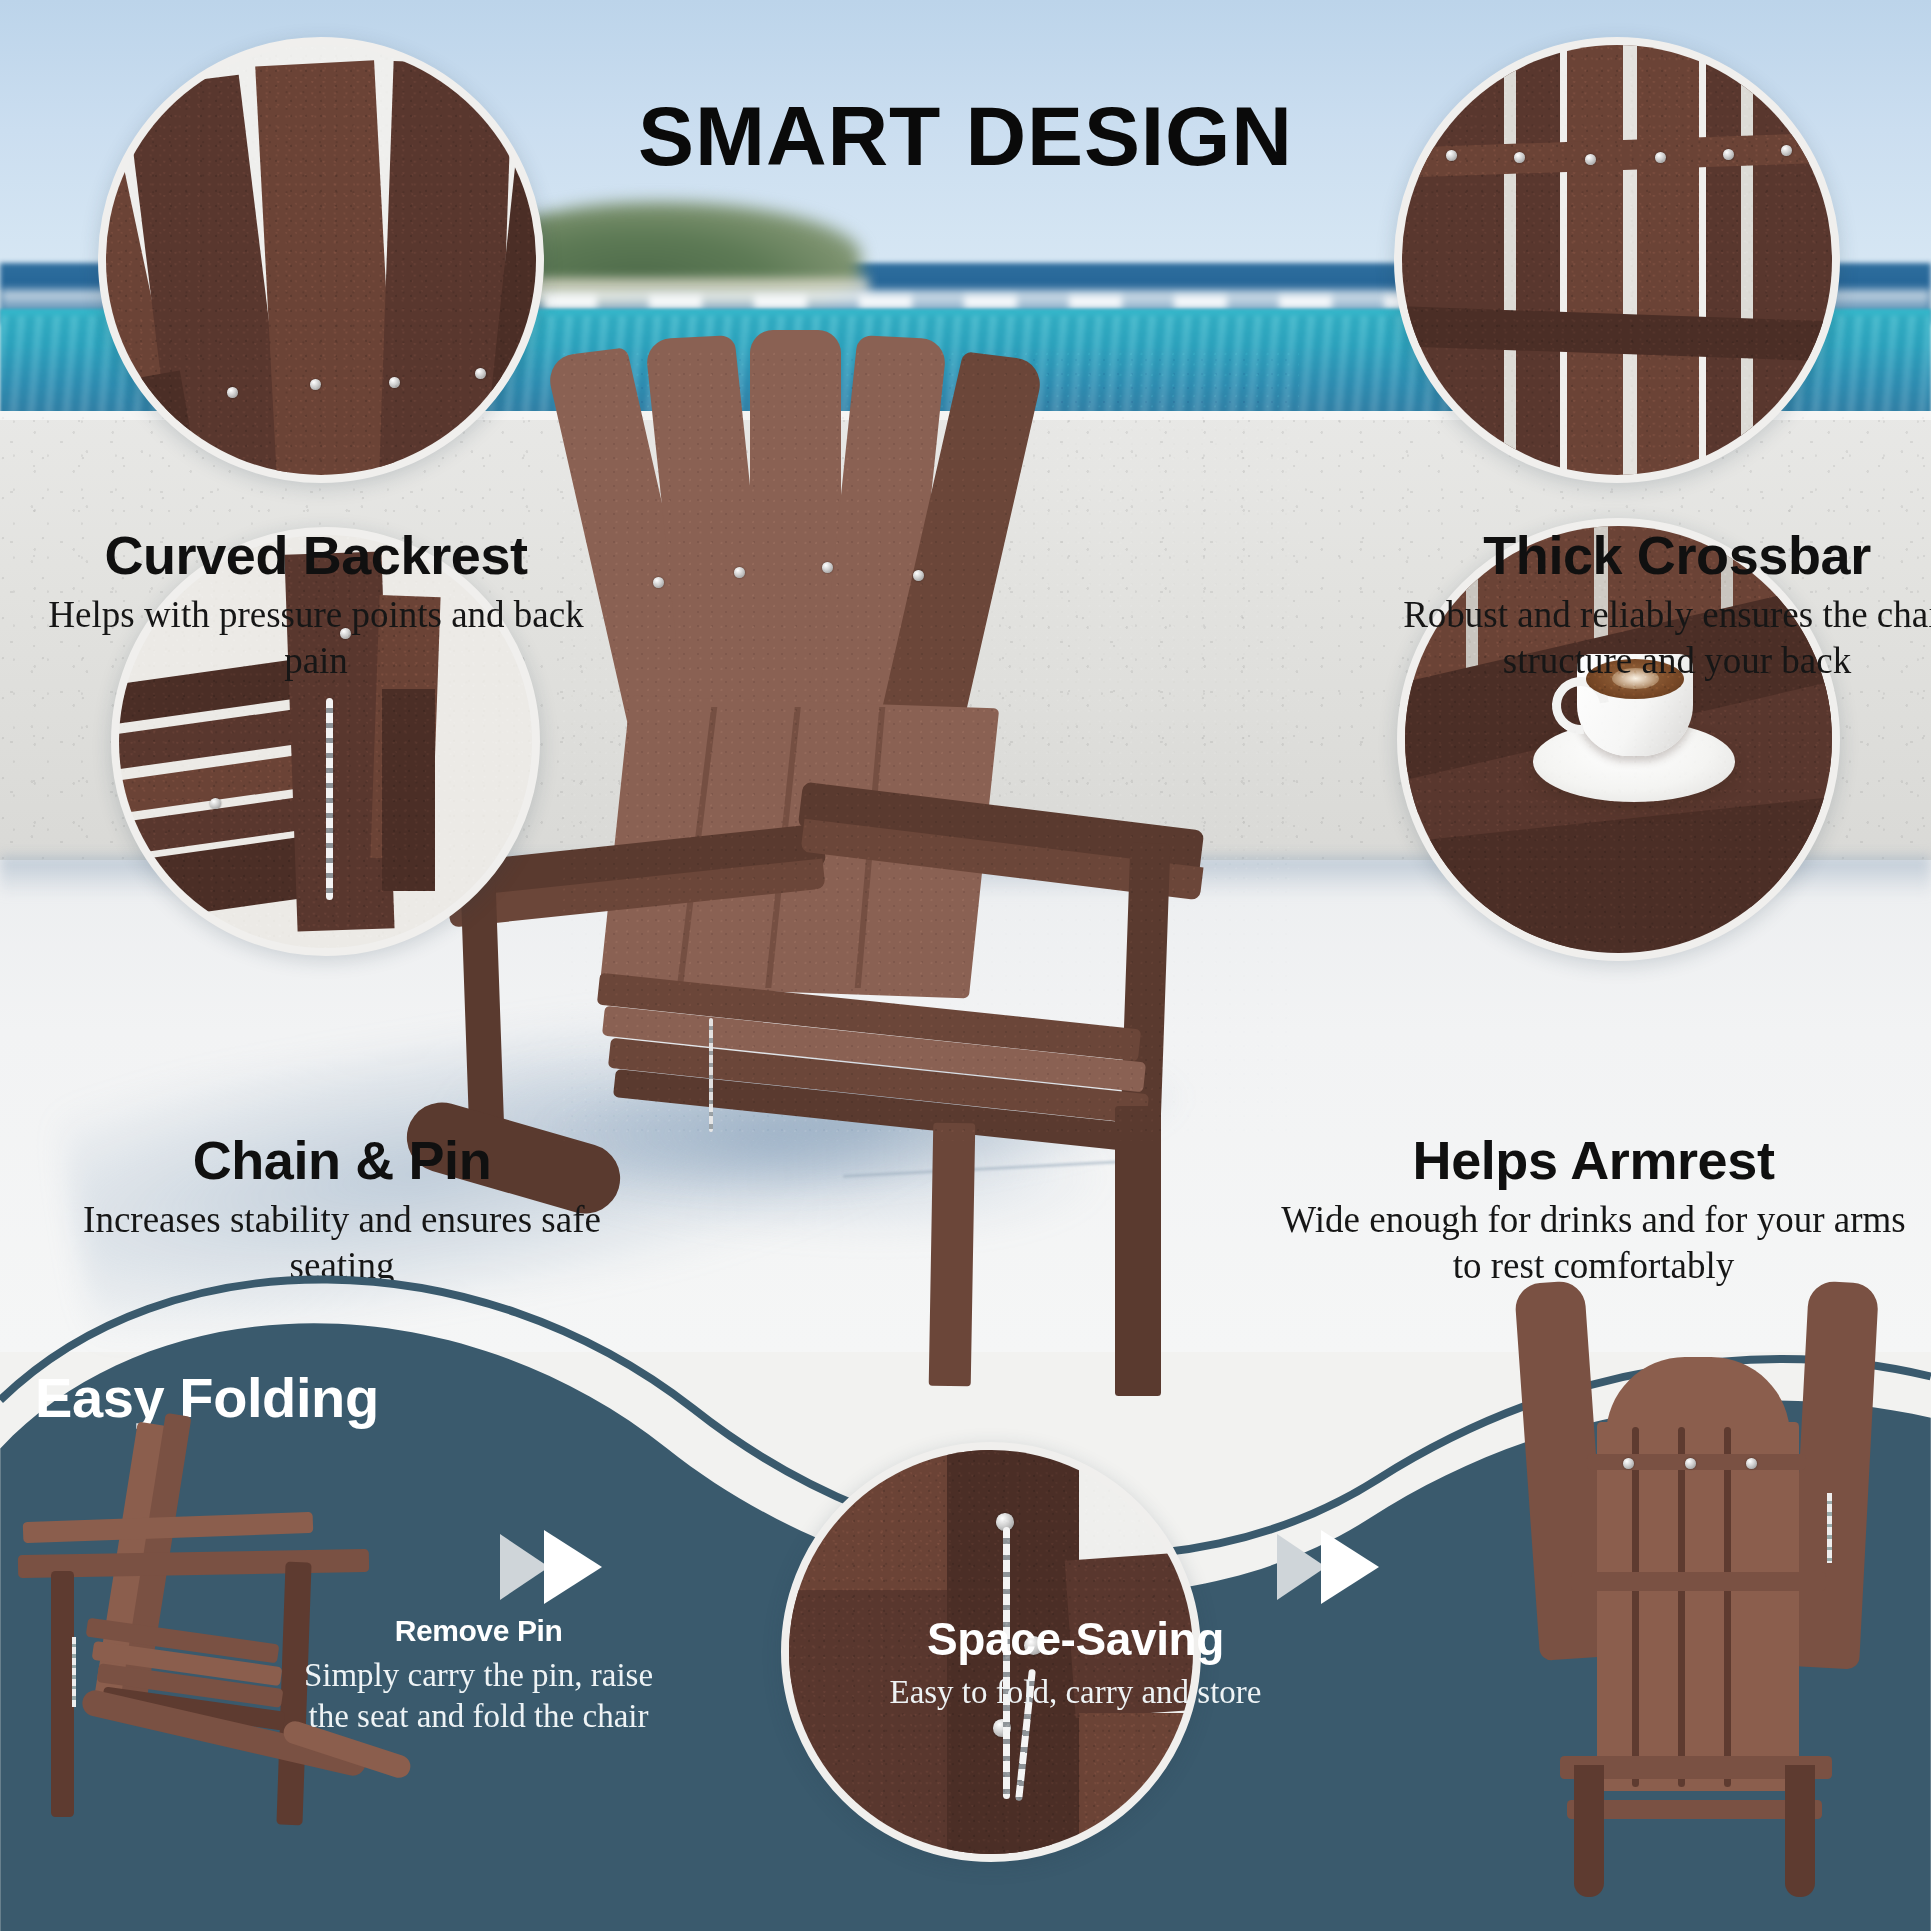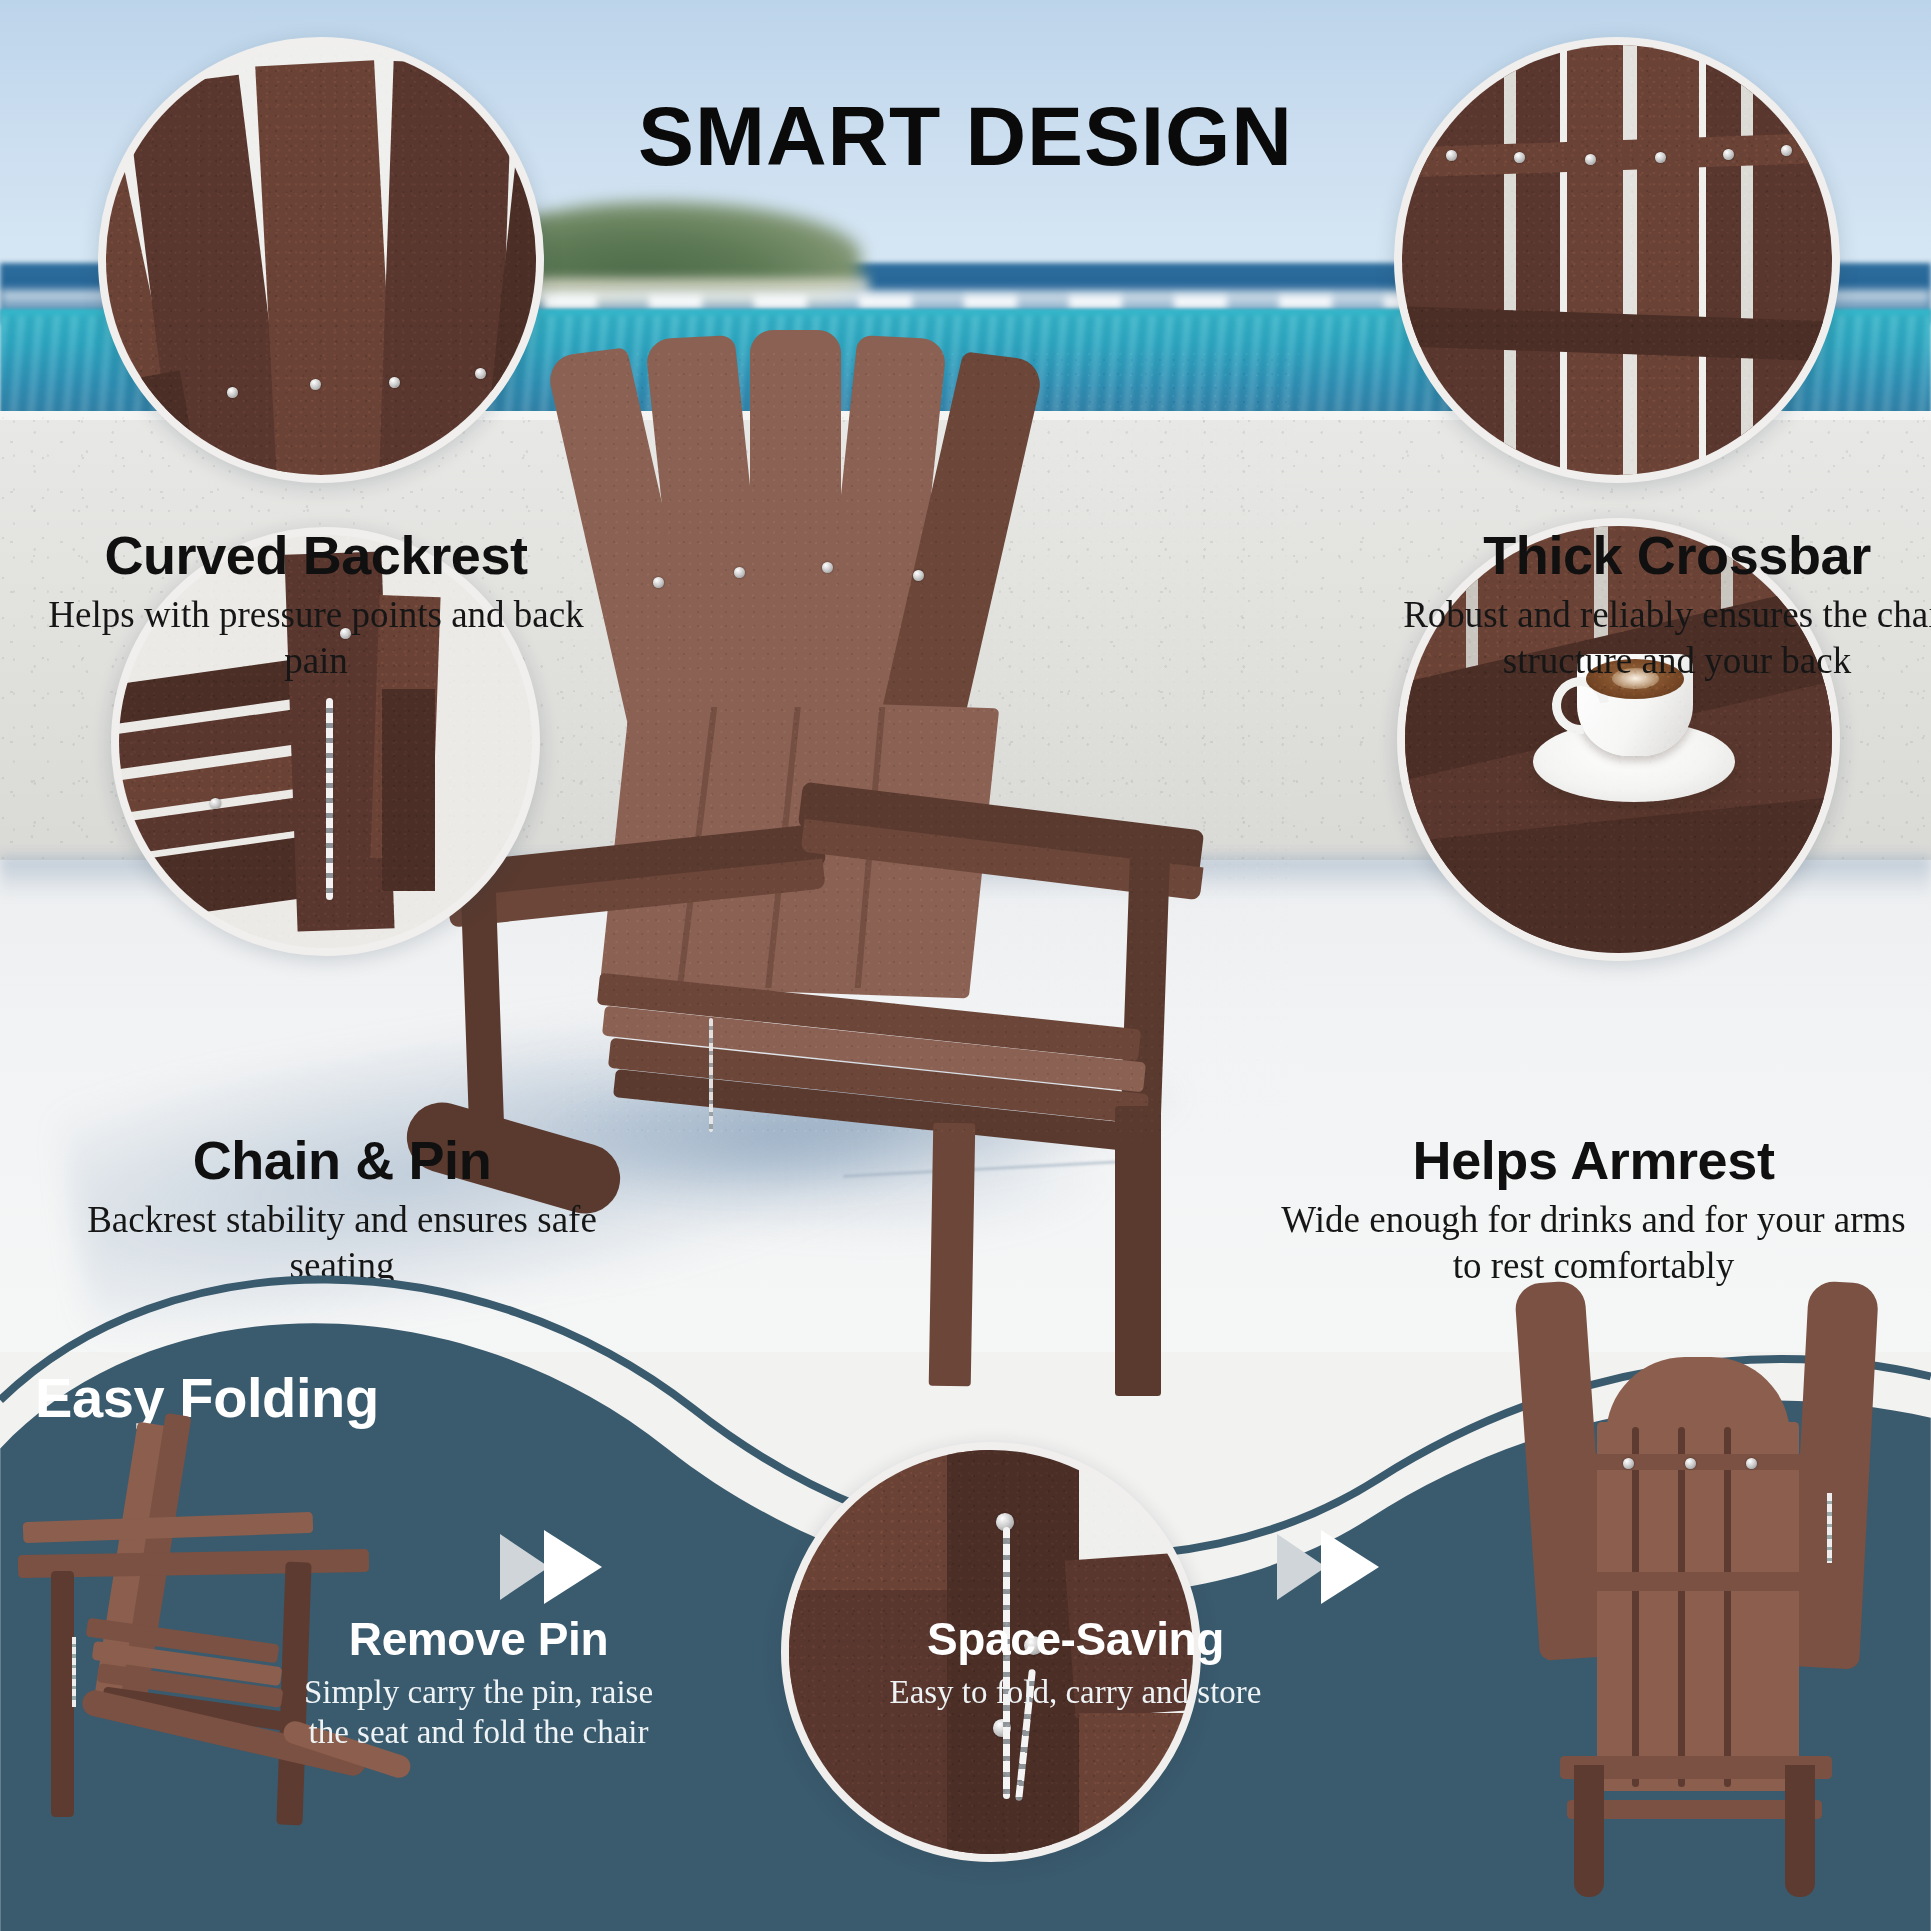--- a/index.html
+++ b/index.html
@@ -284,21 +284,21 @@
     <p>Helps with pressure points and back pain</p>
   </div>
 
   <div class="feat" style="left:1370px;top:527px;width:614px;">
     <h3>Thick Crossbar</h3>
     <p>Robust and reliably ensures the chair structure and your back</p>
   </div>
 
   <div class="feat" style="left:70px;top:1132px;width:544px;">
     <h3>Chain &amp; Pin</h3>
-    <p>Backrest stability and ensures safe seating</p>
+    <p>Increases stability and ensures safe seating</p>
   </div>
 
   <div class="feat" style="left:1273px;top:1132px;width:641px;">
     <h3>Helps Armrest</h3>
     <p>Wide enough for drinks and for your arms to rest comfortably</p>
   </div>
 
   <div class="teal-wrap">
     <svg width="1931" height="702" viewBox="0 0 2200 800">
       <path d="M0 250 C 180 60, 520 60, 760 250 C 1000 440, 1340 470, 1560 330 C 1760 200, 2000 170, 2200 215 L2200 800 L0 800 Z" fill="#3a5a6d"></path>
@@ -328,21 +328,21 @@
       <div style="position:absolute;left:54px;top:224px;width:4.4px;height:70px;
           background:repeating-linear-gradient(180deg,#eee 0 7px,#9aa 7px 10.5px);"></div>
     </div>
 
     <div class="arrowbox" style="left:500px;top:303px;">
       <span class="tri tri-a"></span>
         <span class="tri tri-b"></span>
     </div>
 
     <div class="feat light" style="left:303px;top:386px;width:351px;">
-      <h3 style="font-size:46px;">Remove Pin</h3>
+      <h3 style="font-size:30px;">Remove Pin</h3>
       <p style="font-size:33px;">Simply carry the pin, raise the seat and fold the chair</p>
     </div>
 
     <div class="inset" style="left:781px;top:213px;width:404px;height:404px;">
       <div class="iwrap">
         <div class="plank lt" style="left:-35px;top:-35px;width:263px;height:263px;transform:rotate(-18deg);"></div>
         <div class="plank" style="left:-53px;top:140px;width:316px;height:316px;"></div>
         <div class="plank dk" style="left:158px;top:-35px;width:132px;height:492px;"></div>
         <div class="plank" style="left:281px;top:105px;width:158px;height:158px;transform:rotate(-4deg);"></div>
         <div class="plank lt" style="left:290px;top:263px;width:149px;height:202px;"></div>

